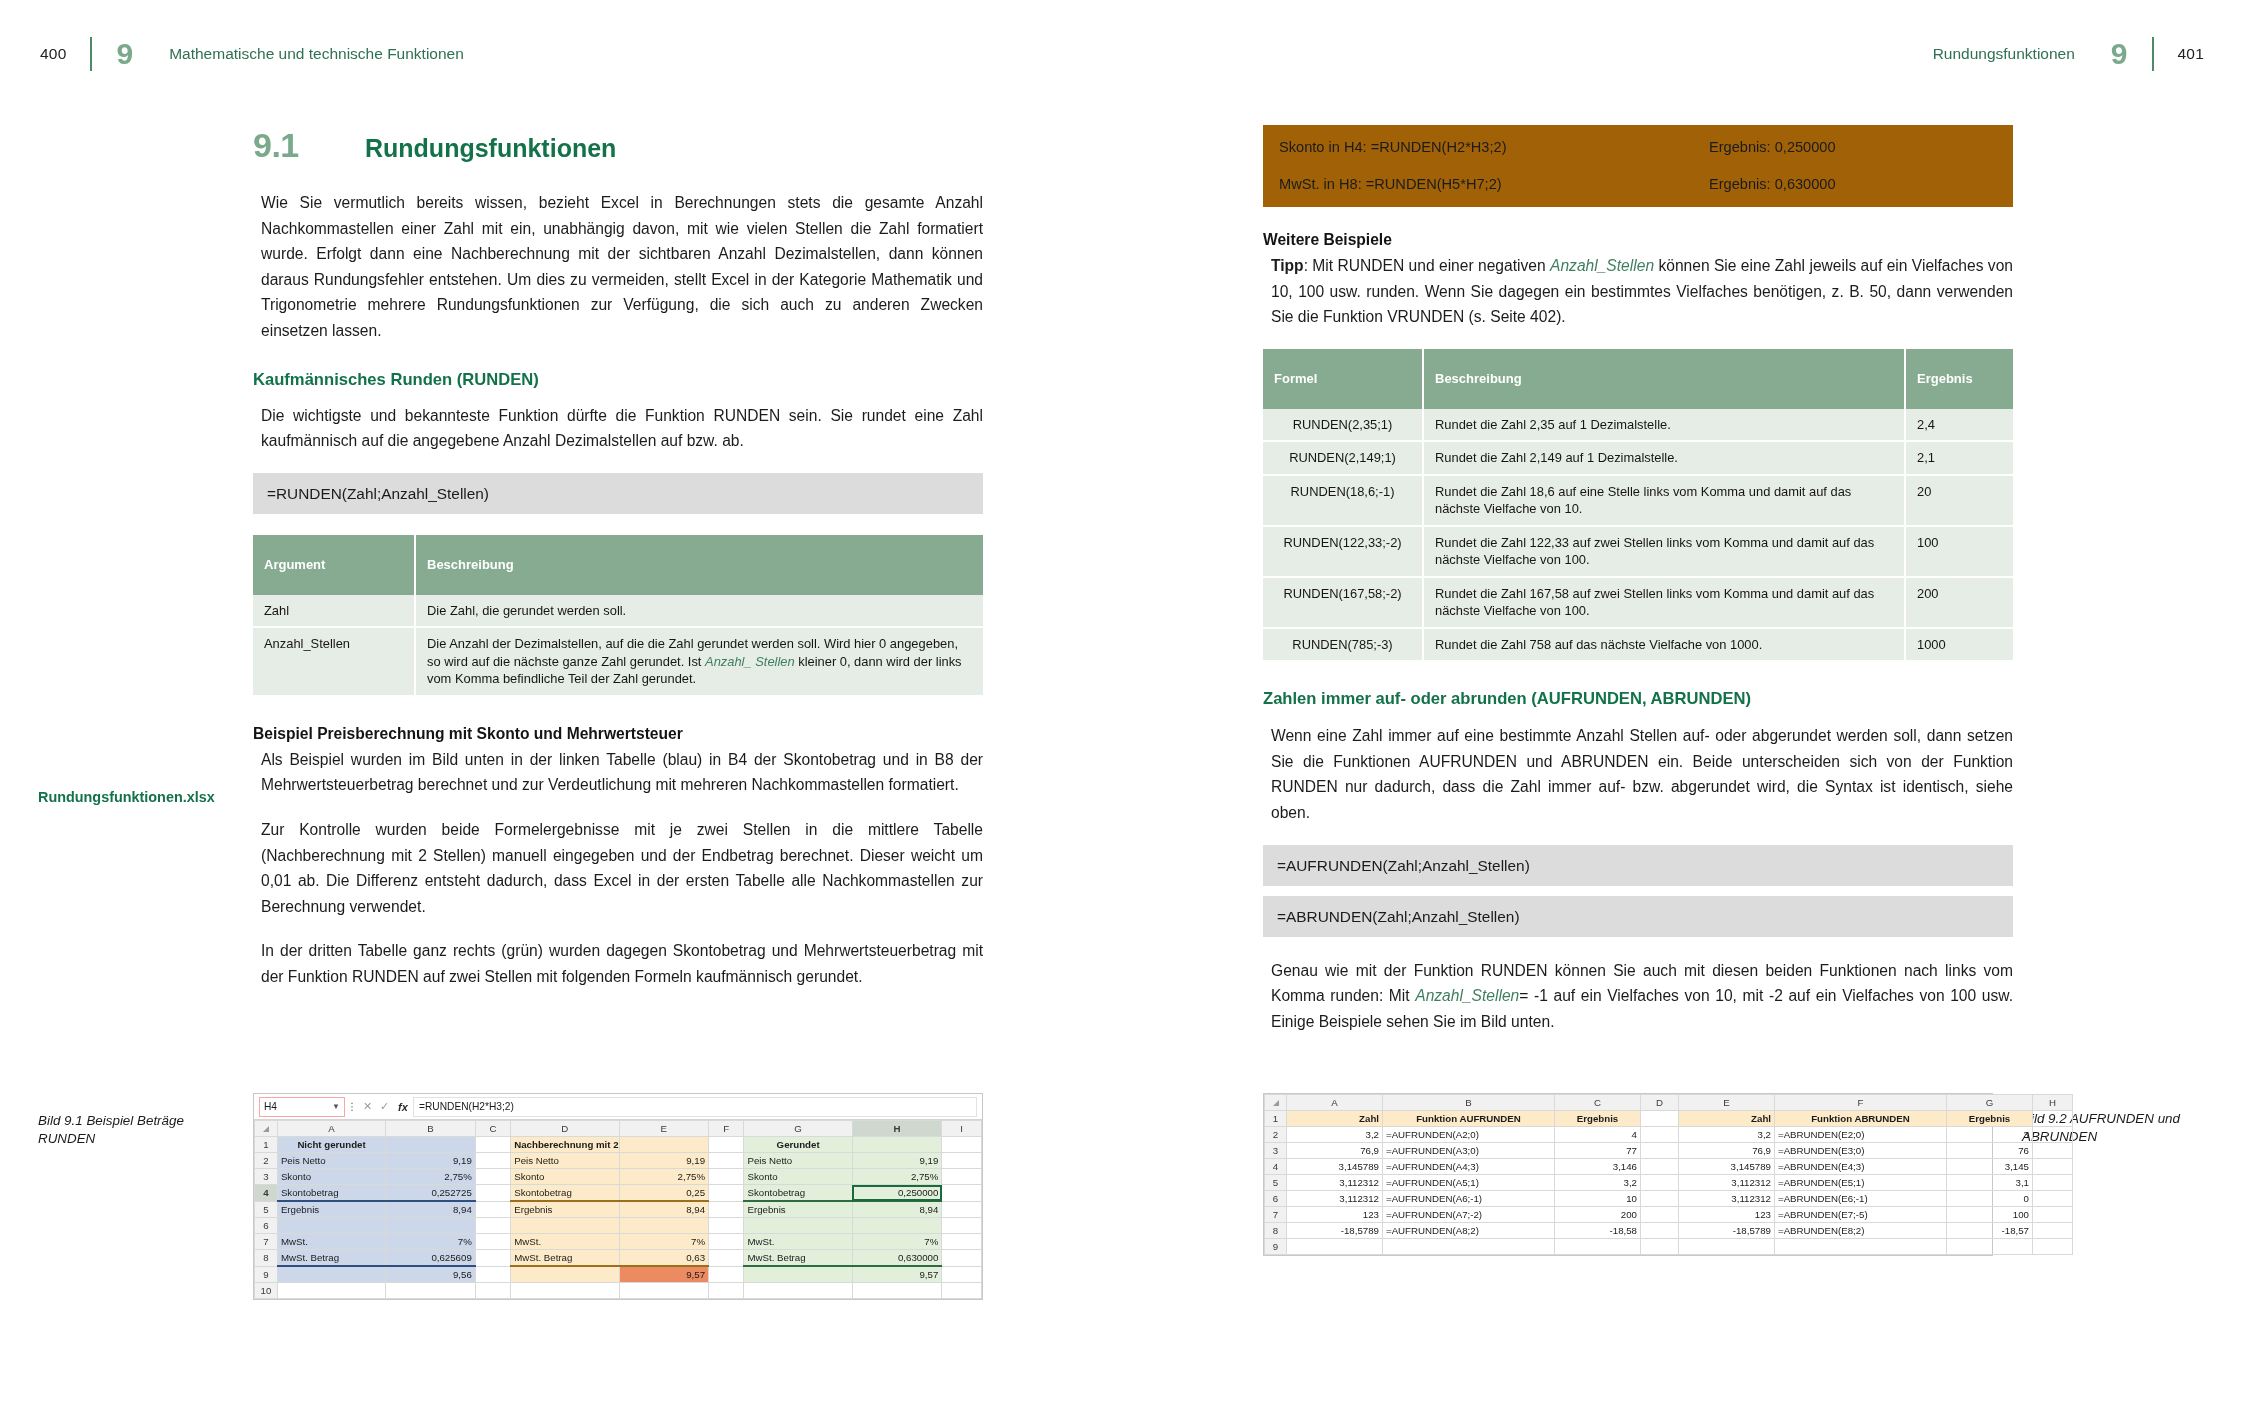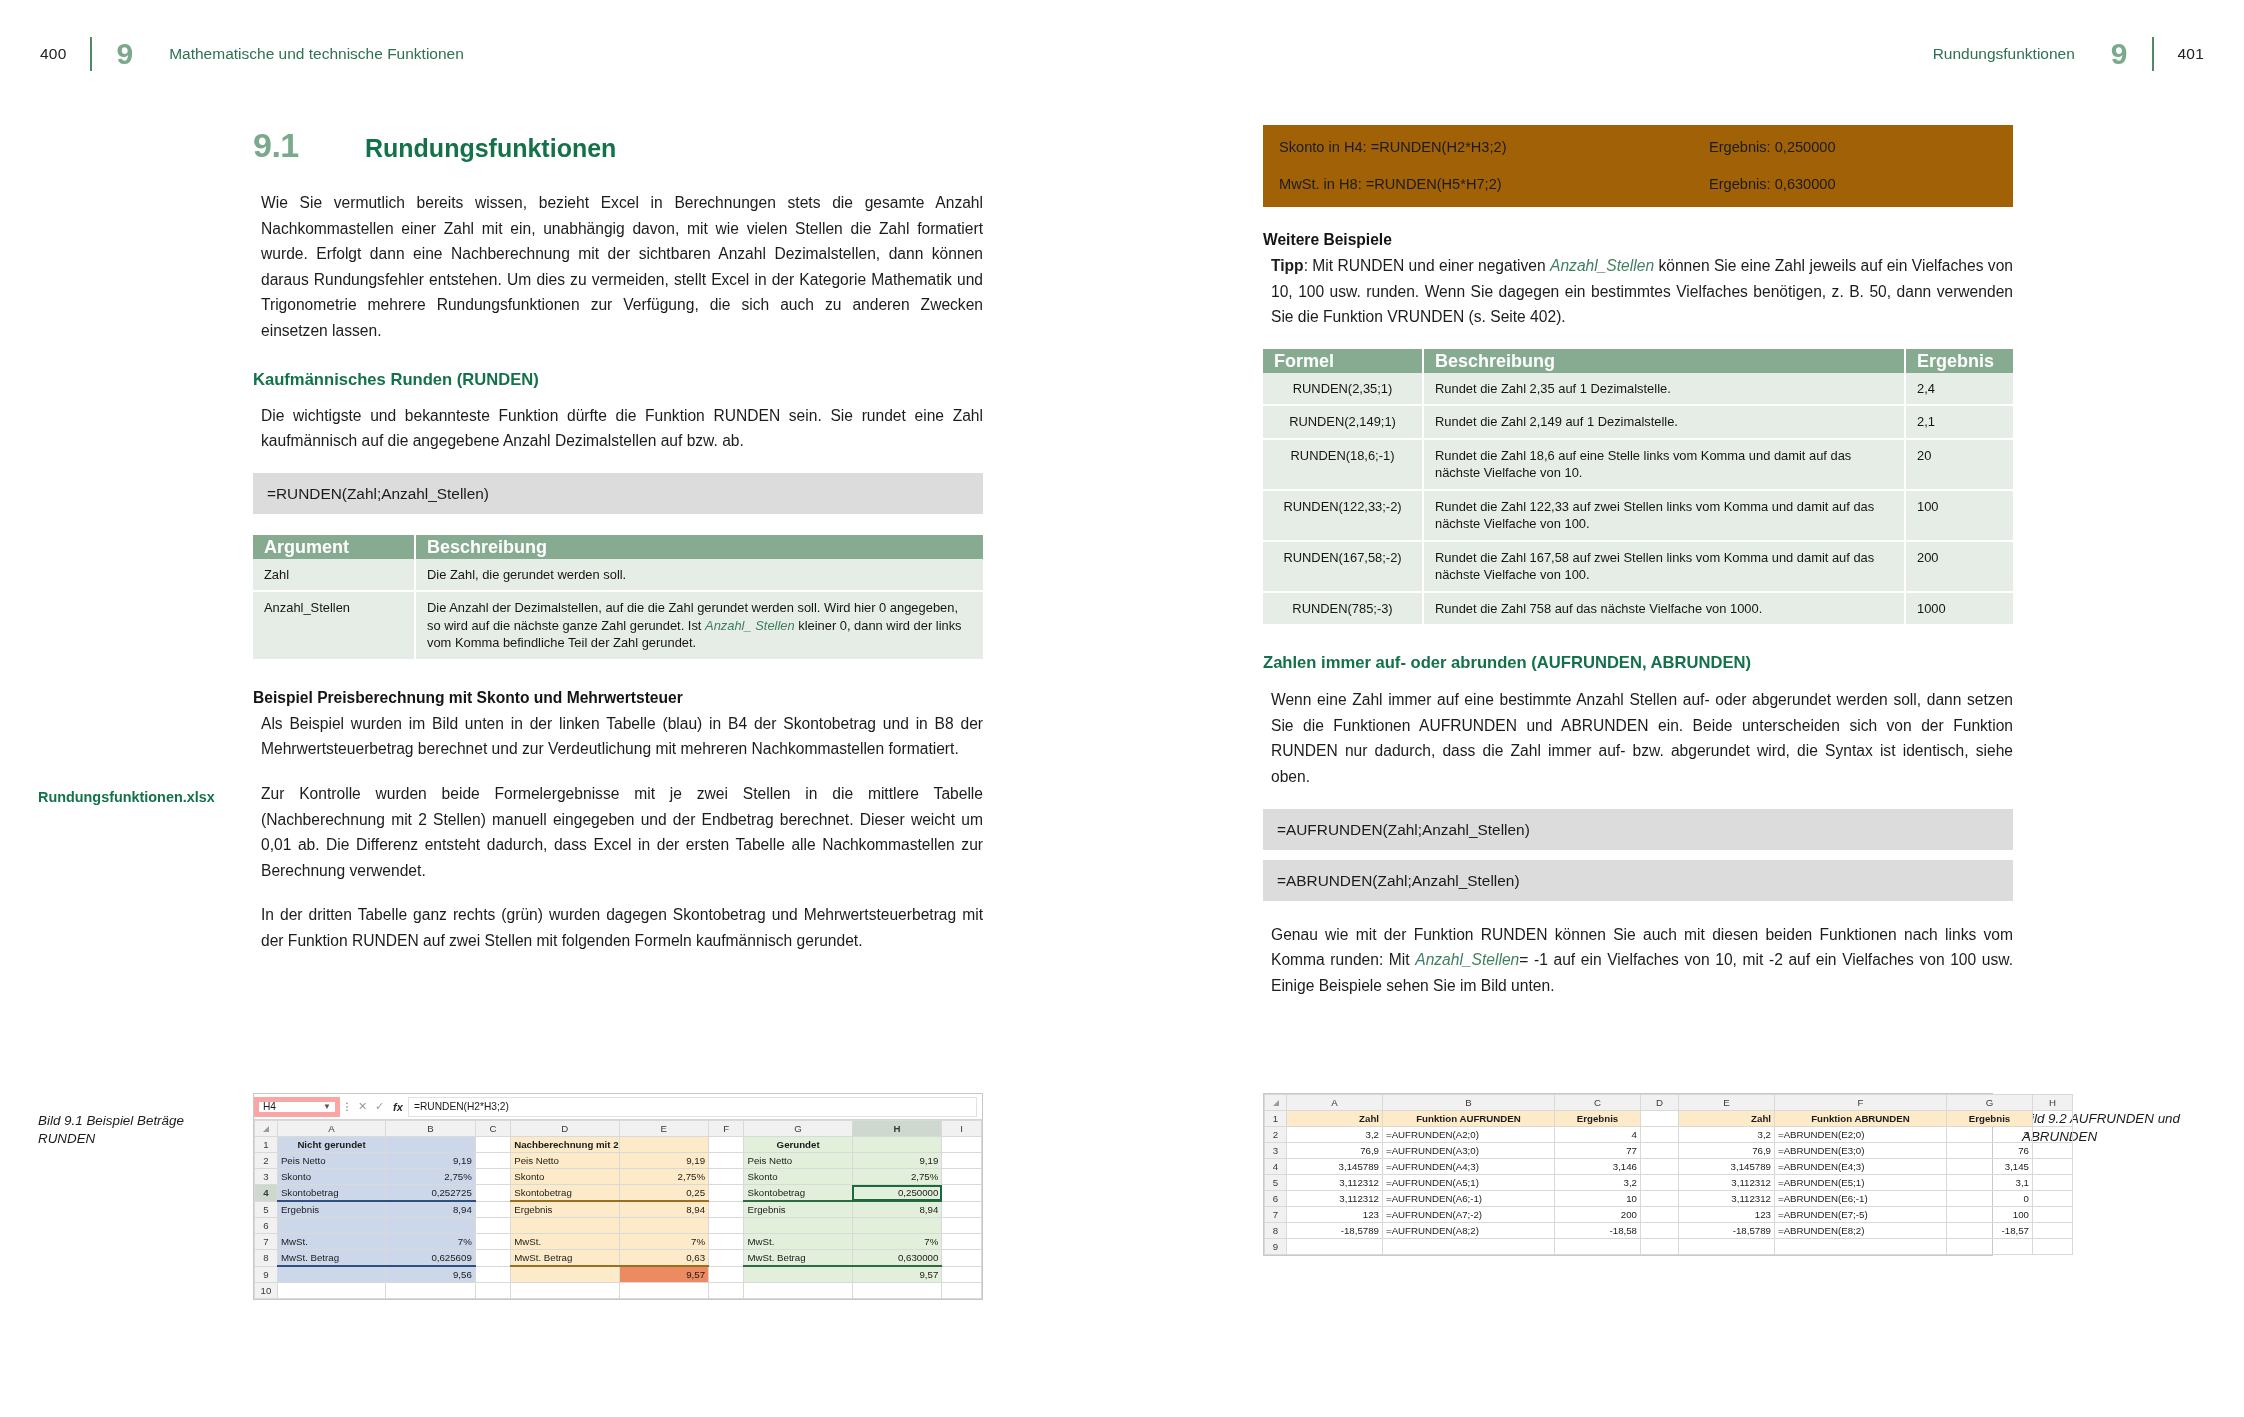--- a/index.html
+++ b/index.html
@@ -52,21 +52,21 @@
     background:#dcdcdc; color:#1b1b1b;
     font-size:15.4px; line-height:19px;
     padding:11px 14px; margin:6px 0 21px 0;
   }
   .syntax.tight { margin:6px 0 10px 0; }
 
   
   table.gt { border-collapse:collapse; width:100%; margin:0 0 22px 0; }
   table.gt th {
     background:#86ab91; color:#ffffff; text-align:left;
-    font-size:18px; font-weight:700; padding:4px 11px;
+    font-size:13px; font-weight:700; padding:22px 11px;
     border-right:2px solid #ffffff; line-height:16px;
   }
   table.gt th:last-child { border-right:none; }
   table.gt td {
     background:#e6ece6; color:#161616;
     font-size:12.9px; padding:7px 11px; line-height:17.5px;
     border-right:2px solid #ffffff; border-bottom:2px solid #ffffff;
     vertical-align:top;
   }
   table.gt td:last-child { border-right:none; }
@@ -96,21 +96,21 @@
 
   
   .xl {
     position:absolute; background:#ffffff;
     border:1px solid #c8c8c8;
     font-family:"Liberation Sans", sans-serif;
     font-size:9.6px; color:#1b1b1b;
   }
   .xl-bar { display:flex; align-items:center; height:26px; border-bottom:1px solid #d4d4d4; background:#fff; }
   .xl-namebox {
-    width:86px; height:20px; border:5px solid #fca5a5; background:#fff;
+    width:86px; height:20px; margin-left:5px; border:1px solid #fca5a5; background:#fff;
     display:flex; align-items:center; justify-content:space-between; padding:0 4px;
     font-size:10.2px;
   }
   .xl-chev { font-size:8px; color:#555; }
   .xl-kebab { width:14px; text-align:center; color:#555; font-size:10px; letter-spacing:0; }
   .xl-icon { width:17px; text-align:center; color:#9a9a9a; font-size:11px; }
   .xl-fx { width:20px; text-align:center; color:#2b2b2b; font-style:italic; font-weight:700; font-size:11px; }
   .xl-formula {
     flex:1; height:20px; margin-right:5px; border:1px solid #e2e2e2; background:#fff;
     display:flex; align-items:center; padding:0 5px; font-size:10.2px;

